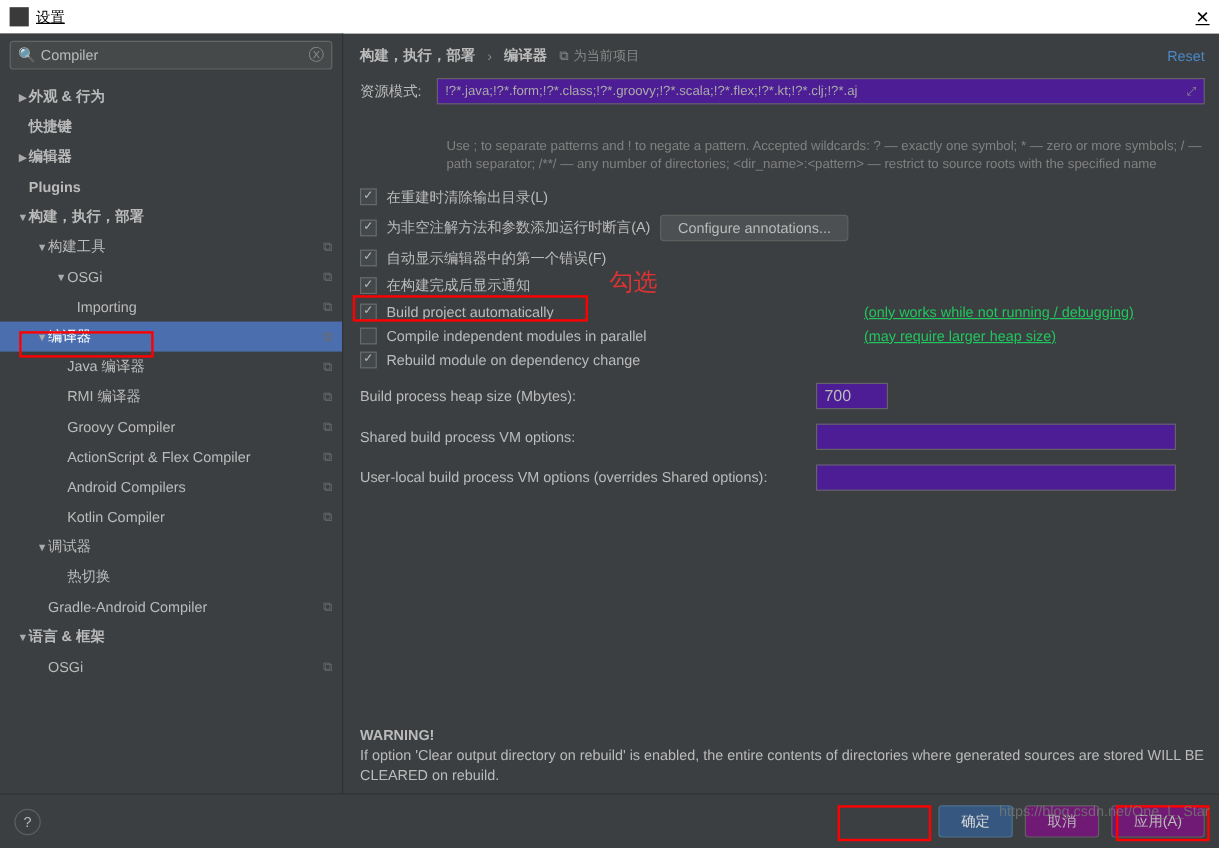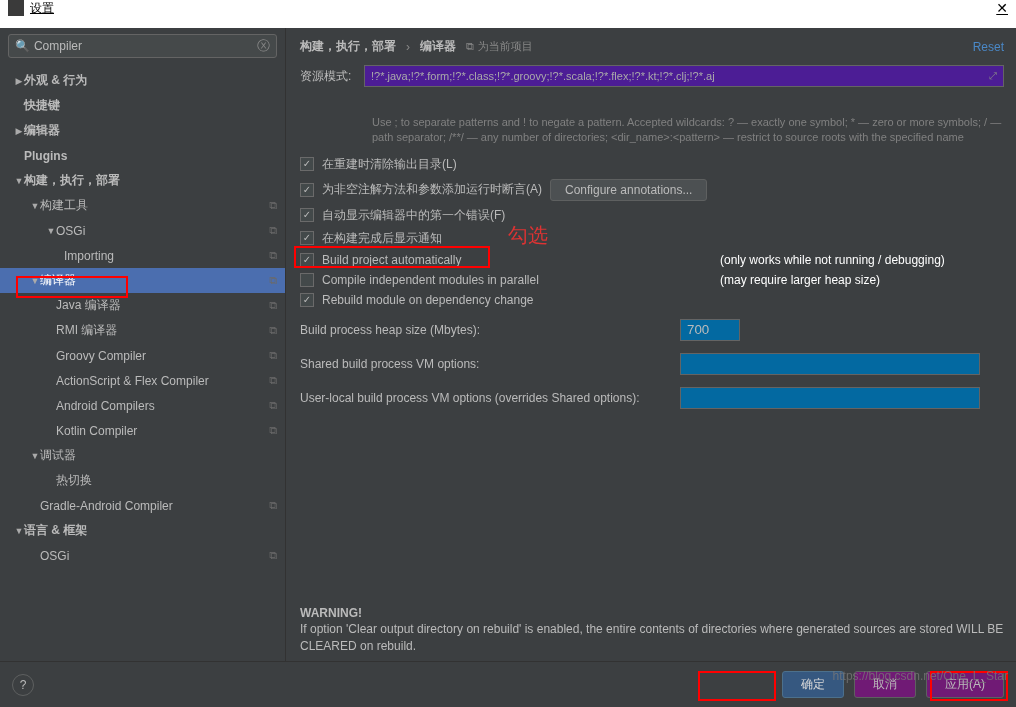--- a/index.html
+++ b/index.html
@@ -1,17 +1,17 @@
 <!DOCTYPE html>
 <html><head>
 <meta charset="utf-8">
 <style>
 * { margin: 0; padding: 0; box-sizing: border-box; font-family: "Microsoft YaHei", Arial, sans-serif; }
 body { background: #3c3f41; color: #bbbbbb; font-size: 12px; width: 1016px; height: 707px; overflow: hidden; }
-.titlebar { background: #ffffff; height: 28px; display: flex; align-items: flex-start; padding: 0 8px; color: #000; text-decoration: underline; }
+.titlebar { background: #ffffff; height: 28px; display: flex; align-items: center; padding: 11px 8px; color: #000; text-decoration: underline; }
 .titlebar .title-icon { width: 16px; height: 16px; background: #3a3a3a; margin-right: 6px; display:inline-block; }
 .titlebar .title-text { flex: 1; font-size: 12px; }
 .titlebar .close { font-size: 14px; cursor: pointer; }
 .main { display: flex; height: 633px; }
 .sidebar { width: 286px; background: #3c3f41; border-right: 1px solid #323232; display:flex; flex-direction:column; }
 .search-wrap { padding: 6px 8px; }
 .search { background: #45494a; border: 1px solid #646464; border-radius: 3px; height: 24px; display: flex; align-items: center; padding: 0 6px; }
 .search .mag { color: #aaa; margin-right: 4px; font-size:12px; }
 .search input { background: transparent; border: none; outline: none; color: #bbb; flex: 1; font-size:12px; }
 .search .clear { color: #888; font-size: 13px; cursor:pointer; }
@@ -36,24 +36,24 @@
 .row { display:flex; align-items:center; margin-bottom: 8px; }
 .lbl { width: 64px; color:#bbb; }
 .pattern-box { flex:1; background:#4c1d95; border:1px solid #646464; padding:4px 6px; font-family: monospace; font-size:11px; color:#aaa; display:flex; align-items:center; }
 .pattern-box .expand { margin-left:auto; color:#888; cursor:pointer; font-size:10px;}
 .hint { color:#808080; font-size:11px; margin-left:72px; margin-bottom:10px; line-height:1.4;margin-top:20px; }
 .chk-row { display:flex; align-items:center; margin-bottom:6px; gap:8px; }
 .chk { width:14px; height:14px; border:1px solid #6a6a6a; background:#43494a; display:inline-flex; align-items:center; justify-content:center; cursor:pointer; }
 .chk.checked::after { content:"✓"; color:#bbb; font-size:10px; line-height:1;}
 .chk-label { color:#bbb; }
 .btn-inline { background:#4c5052; border:1px solid #5e6060; color:#bbb; padding:3px 14px; border-radius:3px; cursor:pointer; font-size:12px; }
-.note { color:#ffffff; margin-left: 30px; }
+.note { color:#22c55e; margin-left: 30px; text-decoration: underline; }
 .field-row { display:flex; align-items:center; margin:6px 0; }
 .field-row .flabel { width: 380px; color:#bbb; }
-.txt { background:#0369a1; border:1px solid #646464; color:#bbb; padding:2px 6px; height:22px; }
+.txt { background:#4c1d95; border:1px solid #646464; color:#bbb; padding:2px 6px; height:22px; }
 .txt.sm { width:60px; }
 .txt.lg { width:300px; }
 .warning { margin-top:auto; color:#bbb; font-size:12px; line-height:1.4; }
 .warning .wt { font-weight:bold; }
 .footer { height: 46px; border-top:1px solid #323232; display:flex; align-items:center; padding:0 12px; gap:10px; }
 .help { width:22px; height:22px; border:1px solid #5e6060; border-radius:50%; display:flex; align-items:center; justify-content:center; color:#bbb; cursor:pointer; }
 .footer .spacer { flex:1; }
 .btn { padding:4px 18px; border:1px solid #5e6060; background:#701a75; color:#bbb; border-radius:3px; cursor:pointer; font-size:12px; }
 .btn.primary { background:#365880; border-color:#4c708c; color:#d8d8d8; }
 .red-box { position:absolute; border:2px solid red; pointer-events:none; }

